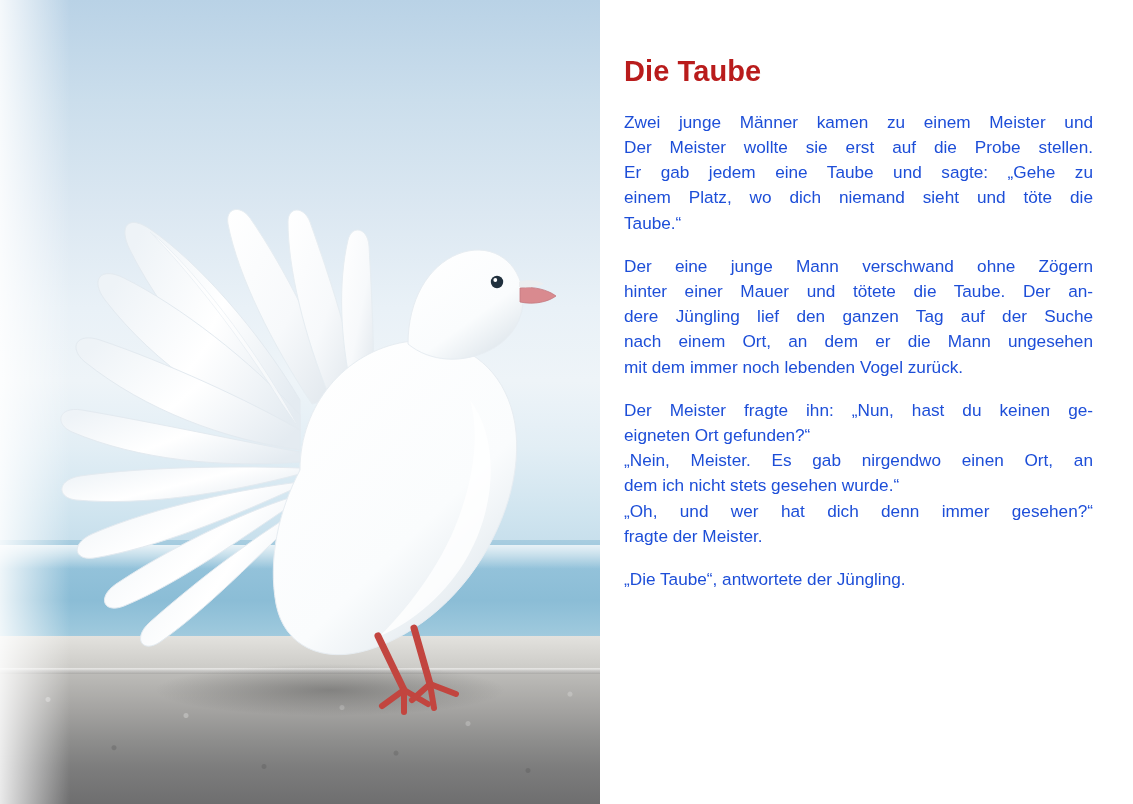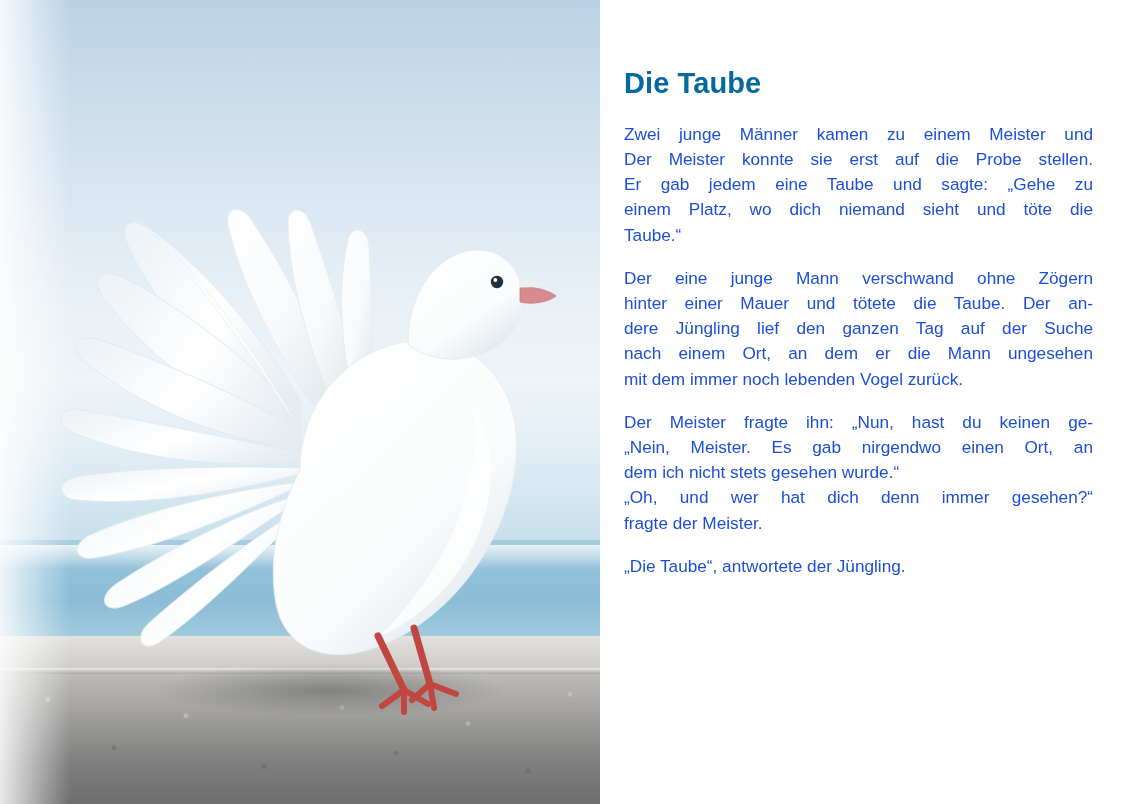--- a/index.html
+++ b/index.html
@@ -121,25 +121,25 @@
   
   .text-panel {
     position: relative;
     flex: 1 1 auto;
     height: 804px;
     background: #ffffff;
     padding: 56px 40px 0 24px;
     box-sizing: border-box;
   }
   .headline {
-    color: #0369a1;
+    color: #b91c1c;
     font-size: 29px;
     font-weight: bold;
     line-height: 1.1;
-    margin: 12px 0 22px 0;
+    margin: 0 0 22px 0;
     letter-spacing: 0.1px;
   }
   .para {
     color: #1d4ed8;
     font-size: 17.2px;
     line-height: 1.465;
     margin: 0 0 18px 0;
     text-align: justify;
   }
   .para.last {
@@ -251,36 +251,37 @@
     </div>
 
     <div class="left-fade"></div>
   </div>
 
   <div class="text-panel">
     <h1 class="headline">Die Taube</h1>
 
     <p class="para">
       <span class="line">Zwei junge Männer kamen zu einem Meister und</span>
-      <span class="line">Der Meister konnte sie erst auf die Probe stellen.</span>
+      <span class="line">Der Meister wollte sie erst auf die Probe stellen.</span>
       <span class="line">Er gab jedem eine Taube und sagte: „Gehe zu</span>
       <span class="line">einem Platz, wo dich niemand sieht und töte die</span>
       <span class="line end">Taube.“</span>
     </p>
 
     <p class="para">
       <span class="line">Der eine junge Mann verschwand ohne Zögern</span>
       <span class="line">hinter einer Mauer und tötete die Taube. Der an-</span>
       <span class="line">dere Jüngling lief den ganzen Tag auf der Suche</span>
       <span class="line">nach einem Ort, an dem er die Mann ungesehen</span>
       <span class="line end">mit dem immer noch lebenden Vogel zurück.</span>
     </p>
 
     <p class="para">
       <span class="line">Der Meister fragte ihn: „Nun, hast du keinen ge-</span>
+      <span class="line end">eigneten Ort gefunden?“</span>
       <span class="line">„Nein, Meister. Es gab nirgendwo einen Ort, an</span>
       <span class="line end">dem ich nicht stets gesehen wurde.“</span>
       <span class="line">„Oh, und wer hat dich denn immer gesehen?“</span>
       <span class="line end">fragte der Meister.</span>
     </p>
 
     <p class="para last">
       <span class="line end">„Die Taube“, antwortete der Jüngling.</span>
     </p>
   </div>

